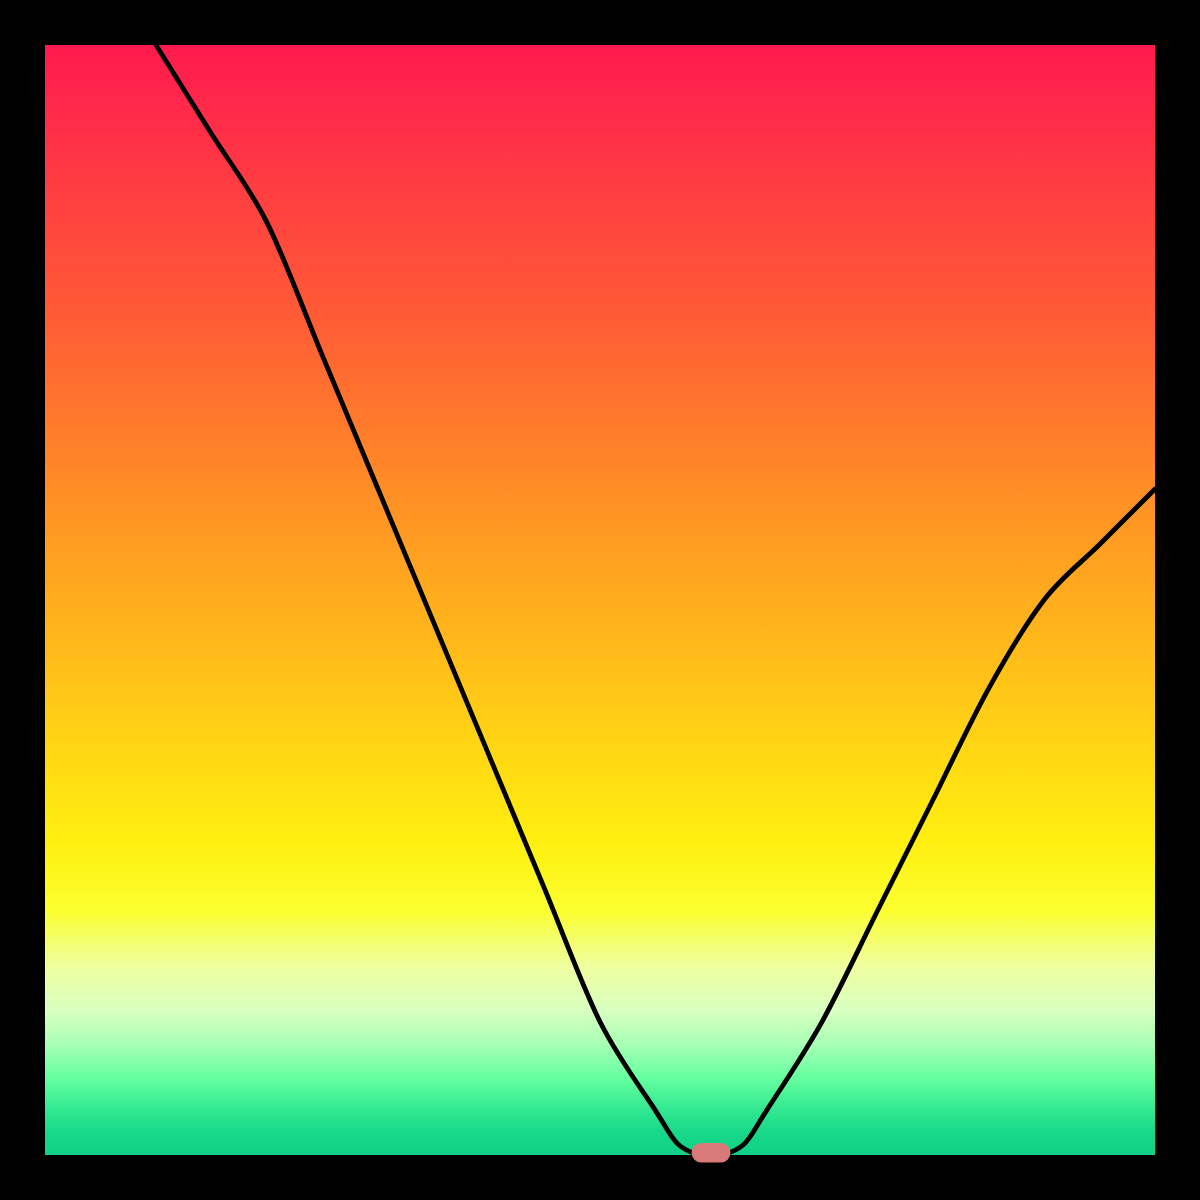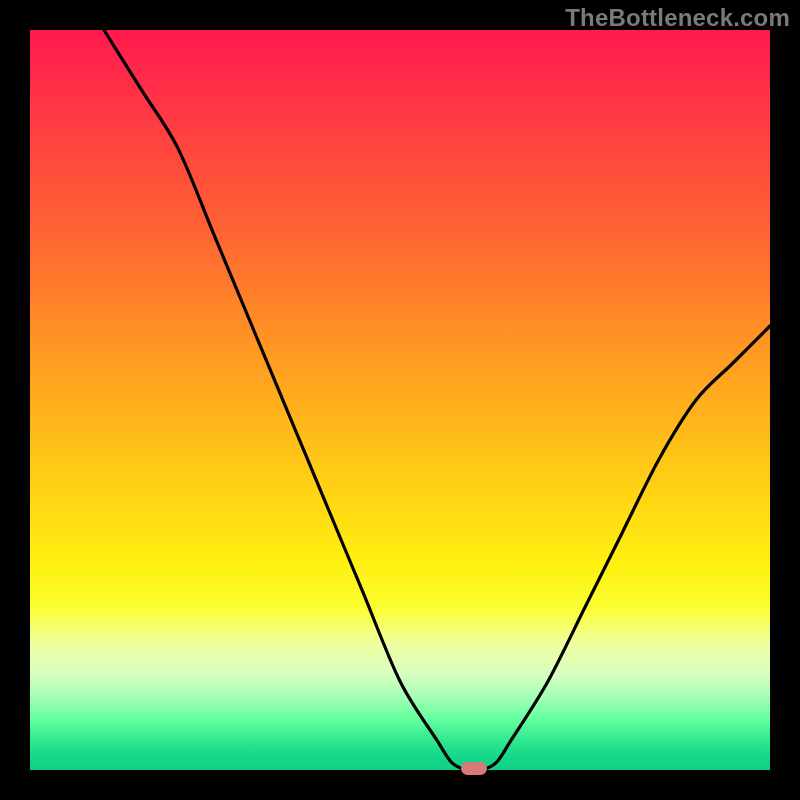--- a/index.html
+++ b/index.html
@@ -71,21 +71,20 @@
     height: 13px;
     border-radius: 7px;
     background: #d87a78;
   }
 </style>
 </head>
 <body>
 
 <div class="frame">
 
-  <div class="watermark">TheBottleneck.com</div>
 
   <div class="plot-area"></div>
 
   <svg class="curve" viewBox="0 0 740 740" preserveAspectRatio="none">
     <path id="curve-path" fill="none" stroke="#000" stroke-width="3.2" stroke-linejoin="round" stroke-linecap="round" d="M 74.0 0.0 C 79.9 9.5, 99.2 40.3, 111.0 59.2 C 122.8 78.1, 136.2 94.7, 148.0 118.4 C 159.8 142.1, 173.2 178.8, 185.0 207.2 C 196.8 235.6, 210.2 267.6, 222.0 296.0 C 233.8 324.4, 247.2 356.4, 259.0 384.8 C 270.8 413.2, 284.2 445.2, 296.0 473.6 C 307.8 502.0, 321.2 534.0, 333.0 562.4 C 344.8 590.8, 358.2 627.5, 370.0 651.2 C 381.8 674.9, 398.7 697.4, 407.0 710.4 C 415.3 723.4, 417.1 727.9, 421.8 732.6 C 426.5 737.3, 431.9 738.8, 436.6 740.0 C 441.3 741.2, 446.7 741.2, 451.4 740.0 C 456.1 738.8, 461.5 737.3, 466.2 732.6 C 470.9 727.9, 472.7 723.4, 481.0 710.4 C 489.3 697.4, 506.2 672.5, 518.0 651.2 C 529.8 629.9, 543.2 600.9, 555.0 577.2 C 566.8 553.5, 580.2 526.9, 592.0 503.2 C 603.8 479.5, 617.2 450.5, 629.0 429.2 C 640.8 407.9, 654.2 385.4, 666.0 370.0 C 677.8 354.6, 691.2 344.8, 703.0 333.0 C 714.8 321.2, 734.1 301.9, 740.0 296.0"></path>
   </svg>
 
   <div id="marker" class="marker" style="left: 461px; top: 762px;"></div>
 
 </div>

